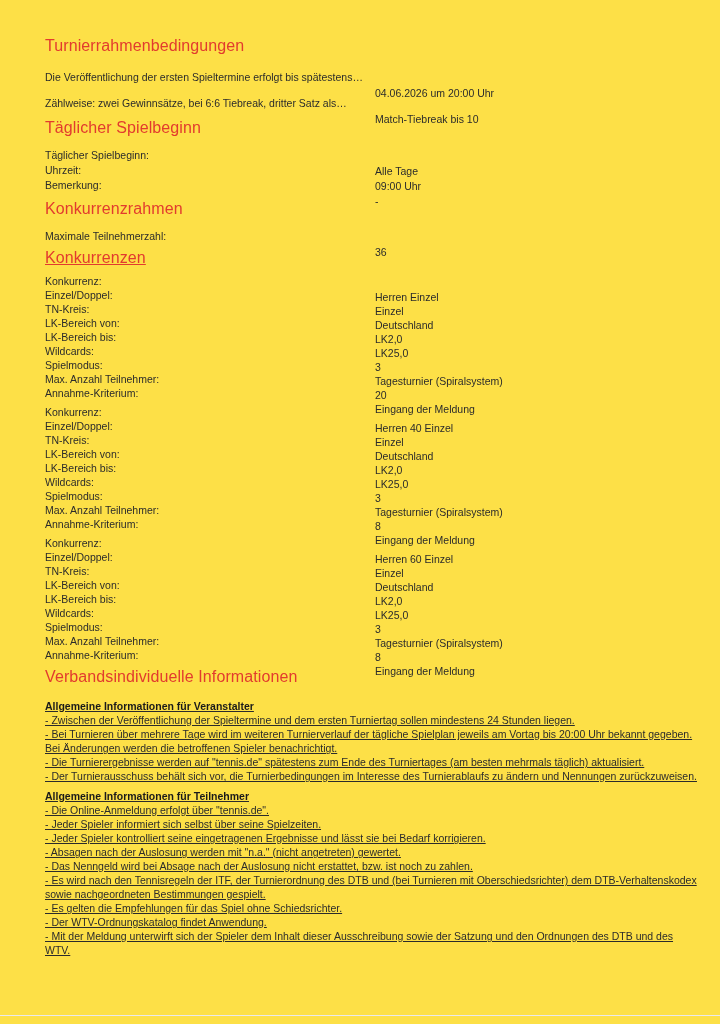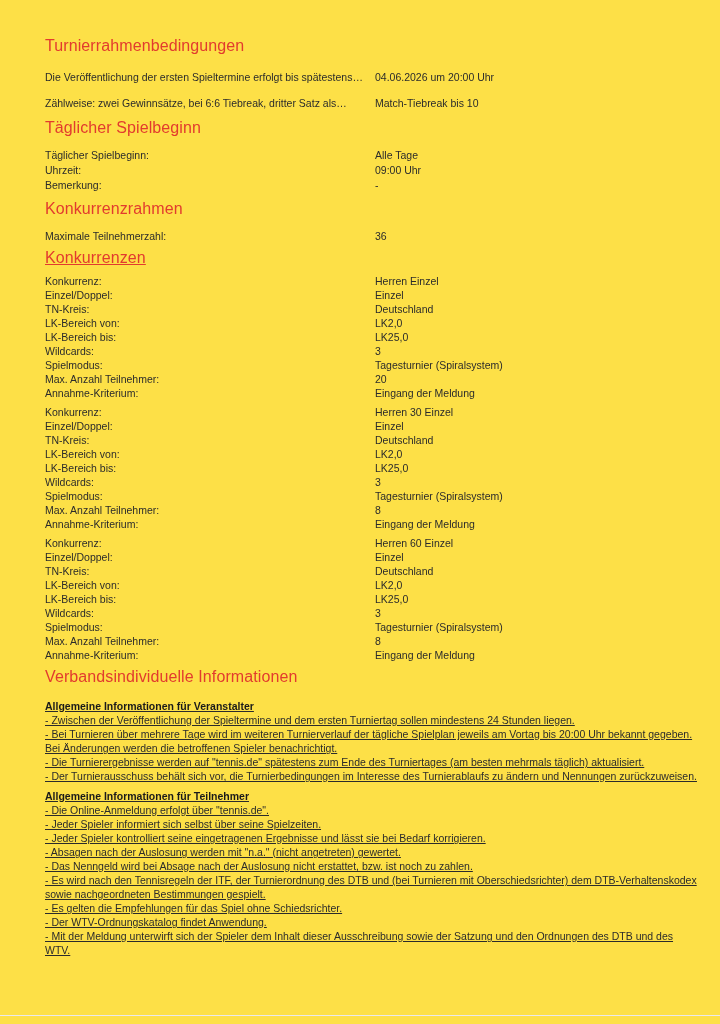--- a/index.html
+++ b/index.html
@@ -29,21 +29,21 @@
   .sec-konkurrenzrahmen{ margin-top: 6px; }
   .sec-konkurrenzen    { margin-top: 4px; }
   .sec-verbandsinfo    { margin-top: 4px; }
 
   .rows { margin-top: 10px; }
   .rows.loose { margin-top: 14px; }
   .row { position: relative; line-height: 15px; }
   .rows.loose .row { line-height: 14px; margin-bottom: 12px; }
   .rows.loose .row:last-child { margin-bottom: 0; }
   .row .lab { display: inline-block; }
-  .row .val { position: absolute; left: 330px; top: 0; white-space: nowrap; }
+  .row .val { position: absolute; left: 330px; top: 16px; white-space: nowrap; }
 
   .blocks { margin-top: 6px; }
   .block { margin-bottom: 5px; }
   .block .row { line-height: 14px; }
 
   .groups { margin-top: 12px; }
   .group { margin-bottom: 6px; text-decoration: underline; }
   .group-title { font-weight: 700; color: #1a1a1a; line-height: 14px; }
   .info-line { line-height: 14px; }
 
@@ -92,21 +92,21 @@
           <div class="row"><span class="lab">Einzel/Doppel:</span><span class="val">Einzel</span></div>
           <div class="row"><span class="lab">TN-Kreis:</span><span class="val">Deutschland</span></div>
           <div class="row"><span class="lab">LK-Bereich von:</span><span class="val">LK2,0</span></div>
           <div class="row"><span class="lab">LK-Bereich bis:</span><span class="val">LK25,0</span></div>
           <div class="row"><span class="lab">Wildcards:</span><span class="val">3</span></div>
           <div class="row"><span class="lab">Spielmodus:</span><span class="val">Tagesturnier (Spiralsystem)</span></div>
           <div class="row"><span class="lab">Max. Anzahl Teilnehmer:</span><span class="val">20</span></div>
           <div class="row"><span class="lab">Annahme-Kriterium:</span><span class="val">Eingang der Meldung</span></div>
         </div>
         <div class="block">
-          <div class="row"><span class="lab">Konkurrenz:</span><span class="val">Herren 30 Einzel</span></div>
+          <div class="row"><span class="lab">Konkurrenz:</span><span class="val">Herren 40 Einzel</span></div>
           <div class="row"><span class="lab">Einzel/Doppel:</span><span class="val">Einzel</span></div>
           <div class="row"><span class="lab">TN-Kreis:</span><span class="val">Deutschland</span></div>
           <div class="row"><span class="lab">LK-Bereich von:</span><span class="val">LK2,0</span></div>
           <div class="row"><span class="lab">LK-Bereich bis:</span><span class="val">LK25,0</span></div>
           <div class="row"><span class="lab">Wildcards:</span><span class="val">3</span></div>
           <div class="row"><span class="lab">Spielmodus:</span><span class="val">Tagesturnier (Spiralsystem)</span></div>
           <div class="row"><span class="lab">Max. Anzahl Teilnehmer:</span><span class="val">8</span></div>
           <div class="row"><span class="lab">Annahme-Kriterium:</span><span class="val">Eingang der Meldung</span></div>
         </div>
         <div class="block">

